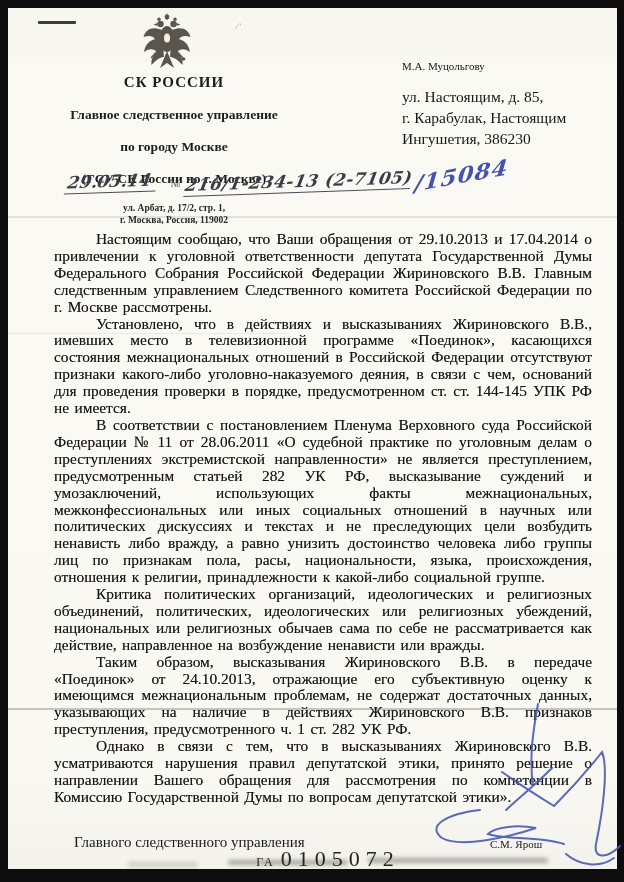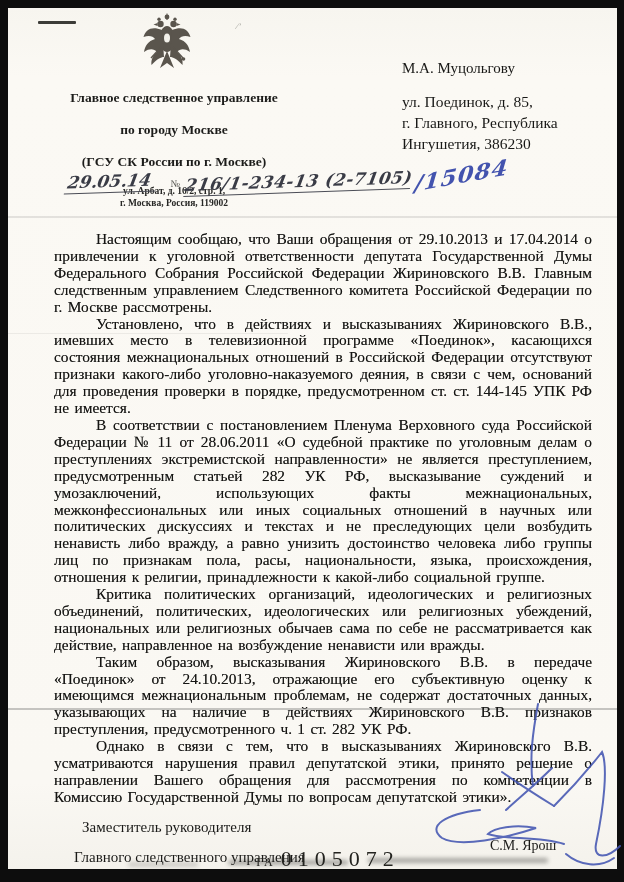--- a/index.html
+++ b/index.html
@@ -22,42 +22,42 @@
 
   
   .emblem{position:absolute;left:134px;top:5px;width:50px;height:58px;}
   .letterhead{position:absolute;left:18px;top:66px;width:296px;text-align:center;color:#1c1c1a;}
   .lh-org1{font-size:15px;font-weight:bold;letter-spacing:1px;margin:0 0 9px 0;}
   .lh-org2,.lh-org3,.lh-org4{font-size:13.5px;font-weight:bold;line-height:16px;margin:16px;}
   .lh-addr{font-size:9.5px;font-weight:bold;line-height:11.5px;margin-top:13px;color:#272725;}
 
   
   .recipient{position:absolute;left:394px;top:52px;width:210px;color:#181816;}
-  .rcp-name{font-size:15px;margin:0 0 14px 0;}
+  .rcp-name{font-size:11px;margin:0 0 14px 0;}
   .rcp-line{font-size:15.5px;line-height:21px;margin:0;}
 
   
   .regline{position:absolute;left:58px;top:158px;width:380px;white-space:nowrap;}
   .hw{font-family:"DejaVu Serif",serif;font-style:italic;font-weight:bold;color:#3a3c46;
       display:inline-block;transform:skewX(-12deg) rotate(-2deg);}
   .hw-date{font-size:17px;border-bottom:1.5px solid #4a4c55;padding:0 6px 1px 2px;margin-right:10px;}
   .hw-nosign{font-size:10px;font-style:normal;font-weight:normal;color:#55554f;transform:none;margin-right:2px;}
   .hw-num{font-size:17px;border-bottom:1.5px solid #4a4c55;padding-bottom:1px;letter-spacing:.5px;}
   .hw-blue{font-family:"DejaVu Serif",serif;font-style:italic;font-weight:bold;color:#4353ae;
       display:inline-block;font-size:22px;transform:skewX(-16deg) rotate(-11deg) translateY(-4px);letter-spacing:1px;}
 
   
   .body-text{position:absolute;left:46px;top:203px;width:538px;color:#151513;margin-top:20px;}
   .body-text p{margin:0;text-align:justify;text-indent:42px;font-size:15.4px;line-height:16.9px;
       text-shadow:0 0 .4px rgba(20,20,20,.55);word-spacing:1.5px;}
 
   
   .sig-pos{position:absolute;left:74px;top:812px;color:#1a1a18;font-size:15px;line-height:15px;}
   .sig-pos .l2{margin-left:-8px;margin-top:15px;}
-  .sig-name{position:absolute;left:482px;top:830px;font-size:14px;color:#1a1a18;}
+  .sig-name{position:absolute;left:482px;top:830px;font-size:11px;color:#1a1a18;}
   .stamp{position:absolute;left:225px;top:838px;width:190px;text-align:center;color:#23231f;white-space:nowrap;}
   .stamp .ga{font-size:12px;letter-spacing:2px;margin-right:6px;text-align:right;}
   .stamp .num{font-size:22px;letter-spacing:6px;}
 
   .sig-svg{position:absolute;left:408px;top:678px;width:210px;height:195px;pointer-events:none;}
 </style>
 </head>
 <body>
 
 <div class="scan">
@@ -95,54 +95,54 @@
 
         <line x1="19" y1="34" x2="9" y2="45" stroke-width="1.4"></line>
         <line x1="31" y1="34" x2="41" y2="45" stroke-width="1.4"></line>
         <circle cx="41.5" cy="46" r="1.8" stroke="none"></circle>
 
         <ellipse cx="25" cy="25" rx="3" ry="4.5" fill="#f3f1ea" stroke="none"></ellipse>
       </g>
     </svg>
 
     <div class="letterhead">
+      <p class="lh-org1">СК РОССИИ</p>
       <p class="lh-org2">Главное следственное управление</p>
       <p class="lh-org3">по городу Москве</p>
       <p class="lh-org4">(ГСУ СК России по г. Москве)</p>
       <div class="lh-addr">
-        <div>ул. Арбат, д. 16/2, стр. 1,</div>
+        <div>ул. Арбат, д. 17/2, стр. 1,</div>
         <div>г. Москва, Россия, 119002</div>
       </div>
     </div>
 
     <div class="recipient">
       <p class="rcp-name">М.А. Муцольгову</p>
-      <p class="rcp-line">ул. Поединок, д. 85,</p>
-      <p class="rcp-line">г. Главного, Республика</p>
+      <p class="rcp-line">ул. Настоящим, д. 85,</p>
+      <p class="rcp-line">г. Карабулак, Настоящим</p>
       <p class="rcp-line">Ингушетия, 386230</p>
     </div>
 
     <div class="regline">
       <span class="hw hw-date">29.05.14</span>
       <span class="hw-nosign">№</span>
       <span class="hw hw-num">216/1-234-13 (2-7105)</span>
       <span class="hw-blue">/15084</span>
     </div>
 
     <div class="body-text">
       <p>Настоящим сообщаю, что Ваши обращения от 29.10.2013 и 17.04.2014 о привлечении к уголовной ответственности депутата Государственной Думы Федерального Собрания Российской Федерации Жириновского В.В. Главным следственным управлением Следственного комитета Российской Федерации по г. Москве рассмотрены.</p>
       <p>Установлено, что в действиях и высказываниях Жириновского В.В., имевших место в телевизионной программе «Поединок», касающихся состояния межнациональных отношений в Российской Федерации отсутствуют признаки какого-либо уголовно-наказуемого деяния, в связи с чем, оснований для проведения проверки в порядке, предусмотренном ст. ст. 144-145 УПК РФ не имеется.</p>
       <p>В соответствии с постановлением Пленума Верховного суда Российской Федерации № 11 от 28.06.2011 «О судебной практике по уголовным делам о преступлениях экстремистской направленности» не является преступлением, предусмотренным статьей 282 УК РФ, высказывание суждений и умозаключений, использующих факты межнациональных, межконфессиональных или иных социальных отношений в научных или политических дискуссиях и текстах и не преследующих цели возбудить ненависть либо вражду, а равно унизить достоинство человека либо группы лиц по признакам пола, расы, национальности, языка, происхождения, отношения к религии, принадлежности к какой-либо социальной группе.</p>
       <p>Критика политических организаций, идеологических и религиозных объединений, политических, идеологических или религиозных убеждений, национальных или религиозных обычаев сама по себе не рассматривается как действие, направленное на возбуждение ненависти или вражды.</p>
       <p>Таким образом, высказывания Жириновского В.В. в передаче «Поединок» от 24.10.2013, отражающие его субъективную оценку к имеющимся межнациональным проблемам, не содержат достаточных данных, указывающих на наличие в действиях Жириновского В.В. признаков преступления, предусмотренного ч. 1 ст. 282 УК РФ.</p>
       <p>Однако в связи с тем, что в высказываниях Жириновского В.В. усматриваются нарушения правил депутатской этики, принято решение о направлении Вашего обращения для рассмотрения по компетенции в Комиссию Государственной Думы по вопросам депутатской этики».</p>
     </div>
 
     <div class="sig-pos">
-      <div class="l1">Заместитель  руководителя</div>
       <div class="l2">Главного следственного управления</div>
     </div>
     <div class="sig-name">С.М. Ярош</div>
     <div class="stamp">
       <span class="ga">ГА</span><span class="num">0105072</span>
     </div>
 
     <svg class="sig-svg" viewBox="0 0 210 195">
       <g fill="none" stroke="#4456b2" stroke-width="2" stroke-linecap="round" opacity="0.88">
         <path d="M122 18 C117 45 113 72 117 100"></path>

